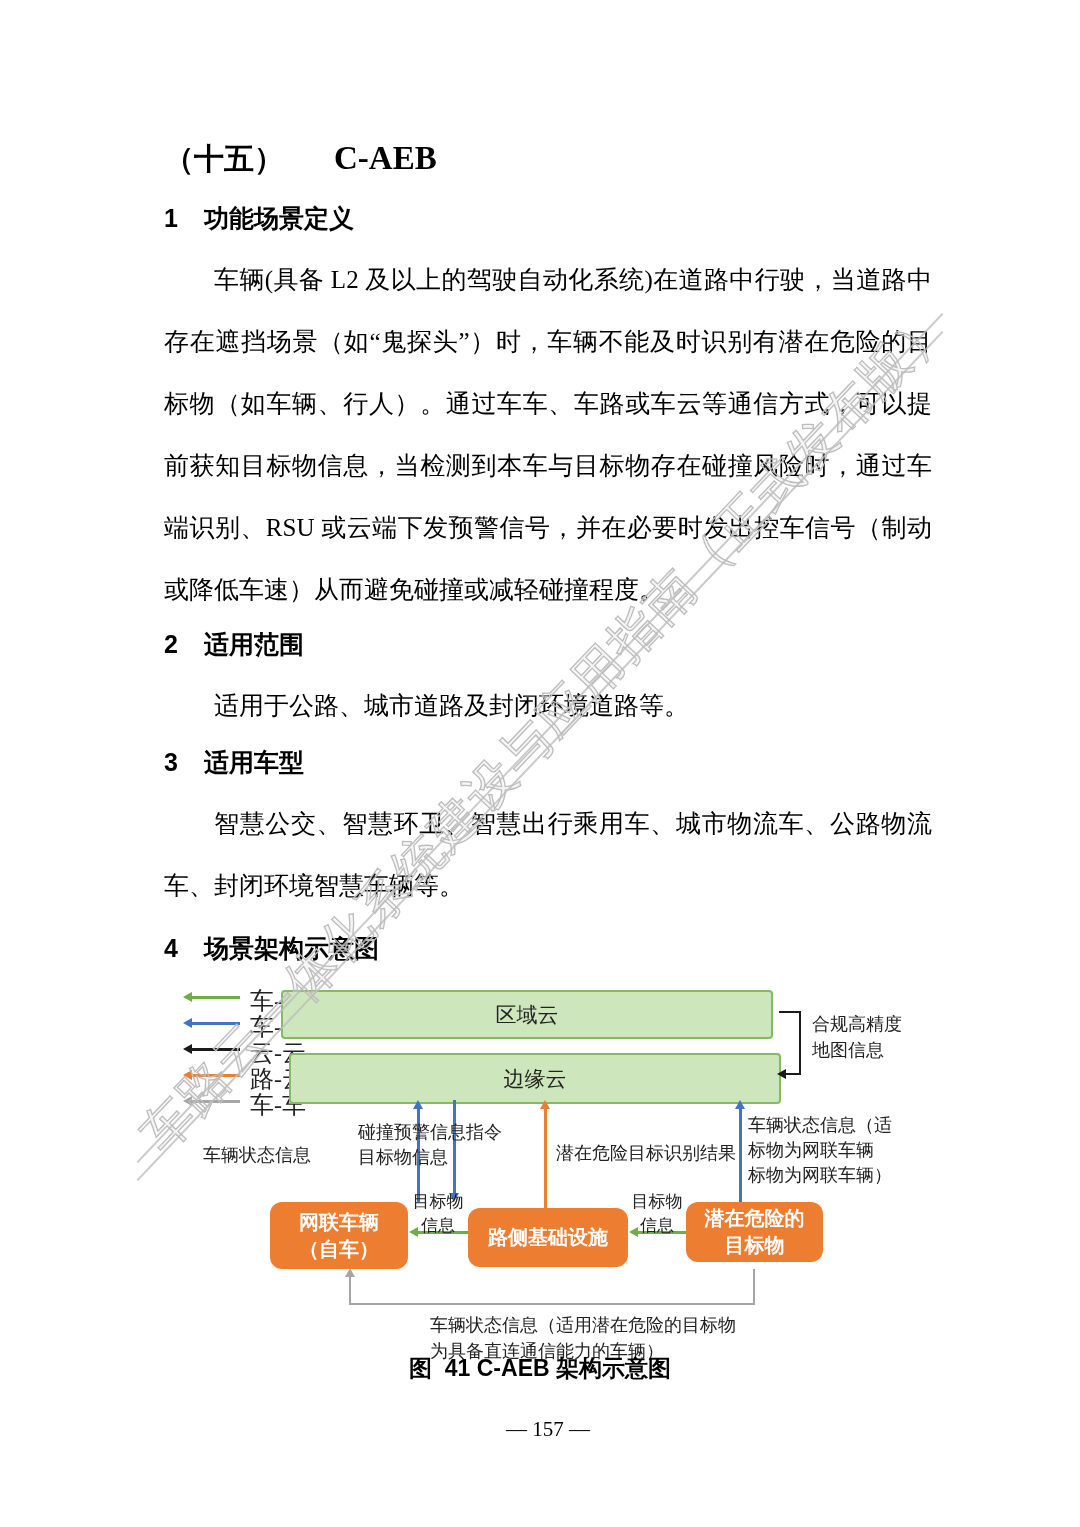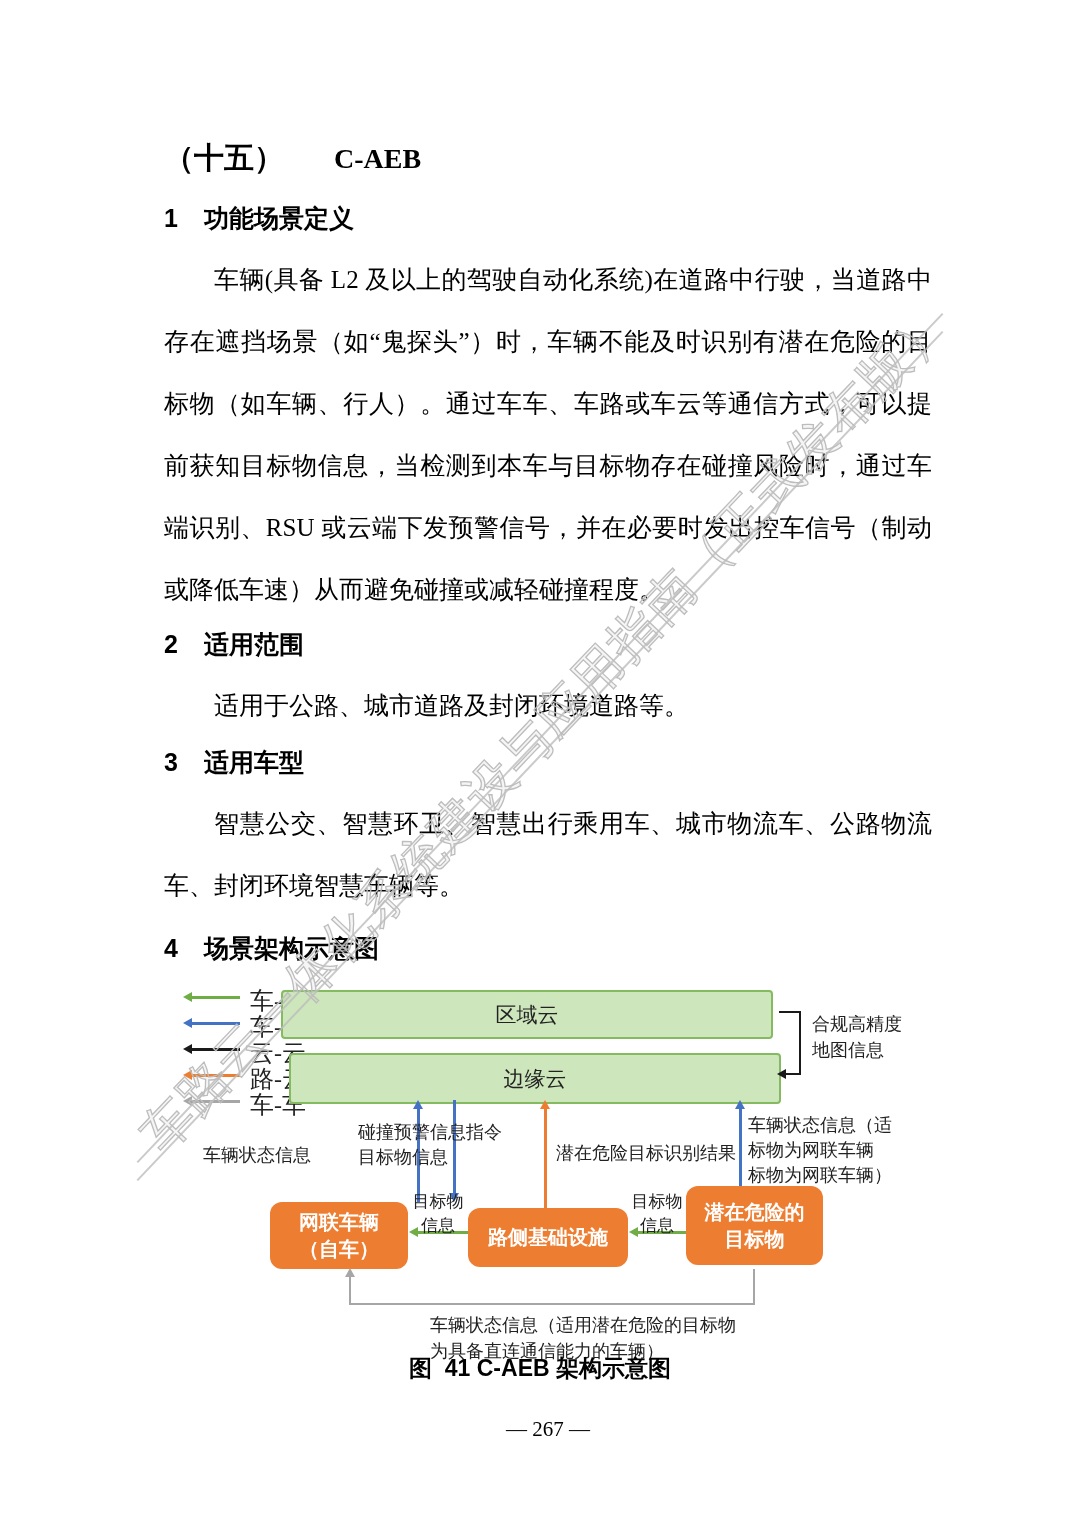--- a/index.html
+++ b/index.html
@@ -3,21 +3,21 @@
 <meta charset="utf-8">
 <style>
   html,body{margin:0;padding:0;background:#888;}
   .page{
     position:relative;width:1080px;height:1527px;background:#ffffff;
     margin:0 auto;overflow:hidden;
     font-family:"Liberation Serif","DejaVu Serif",serif;color:#000;
   }
   .content{padding:138px 148px 0 164px;position:relative;z-index:2;}
   .doc-title{font-family:"Liberation Sans","DejaVu Sans",sans-serif;font-weight:700;font-size:30px;line-height:40px;margin-bottom:22px;}
-  .doc-title .latin{font-family:"Liberation Serif","DejaVu Serif",serif;font-weight:700;margin-left:50px;font-size:28px;}
+  .doc-title .latin{font-family:"Liberation Serif","DejaVu Serif",serif;font-weight:700;margin-left:50px;font-size:33px;}
   h2.sec{font-family:"Liberation Sans","DejaVu Sans",sans-serif;font-weight:700;font-size:25px;line-height:34px;margin:0 0 14px 0;}
   h2.sec .num{margin-right:26px;}
   h2.m1{margin-top:6px}h2.m2{margin-top:8px}h2.m3{margin-top:14px}
   p.body{font-size:25px;line-height:62px;text-align:justify;text-indent:2em;margin:0;}
   
   .diagram{position:relative;width:1080px;height:420px;margin:20px -148px 0 -164px;z-index:2;}
   .line{position:absolute;background:currentColor;}
   .tri{position:absolute;width:0;height:0;}
   .tri.up{border-left:5px solid transparent;border-right:5px solid transparent;border-bottom:9px solid currentColor;}
   .tri.down{border-left:5px solid transparent;border-right:5px solid transparent;border-top:9px solid currentColor;}
@@ -162,21 +162,21 @@
         <div>标物为网联车辆）</div>
       </div>
 
       <div class="node" style="left:270px;top:217px;width:138px;height:67px;">
         <div>网联车辆</div>
         <div>（自车）</div>
       </div>
       <div class="node" style="left:468px;top:223px;width:160px;height:59px;">
         <div>路侧基础设施</div>
       </div>
-      <div class="node" style="left:686px;top:201px;width:137px;height:79px;align-items:center;">
+      <div class="node" style="left:686px;top:217px;width:137px;height:60px;align-items:center;">
         <div>潜在危险的</div>
         <div>目标物</div>
       </div>
 
       <div class="c-green">
         <span class="tri left" style="left:409px;top:242px;"></span>
         <span class="line" style="left:418px;top:246px;width:50px;height:2.5px;"></span>
       </div>
       <div class="dlabel small" style="left:408px;top:205px;width:60px;">
         <div>目标物</div>
@@ -198,15 +198,15 @@
         <span class="tri up" style="left:345px;top:283px;"></span>
       </div>
       <div class="dlabel" style="left:430px;top:327px;line-height:26px;">
         <div>车辆状态信息（适用潜在危险的目标物</div>
         <div>为具备直连通信能力的车辆）</div>
       </div>
 
       <div class="caption">图  41 C-AEB 架构示意图</div>
     </div>
 
-    <div class="pageno">— 267 —</div>
+    <div class="pageno">— 157 —</div>
   </div>
 </div>
 
 </body></html>

